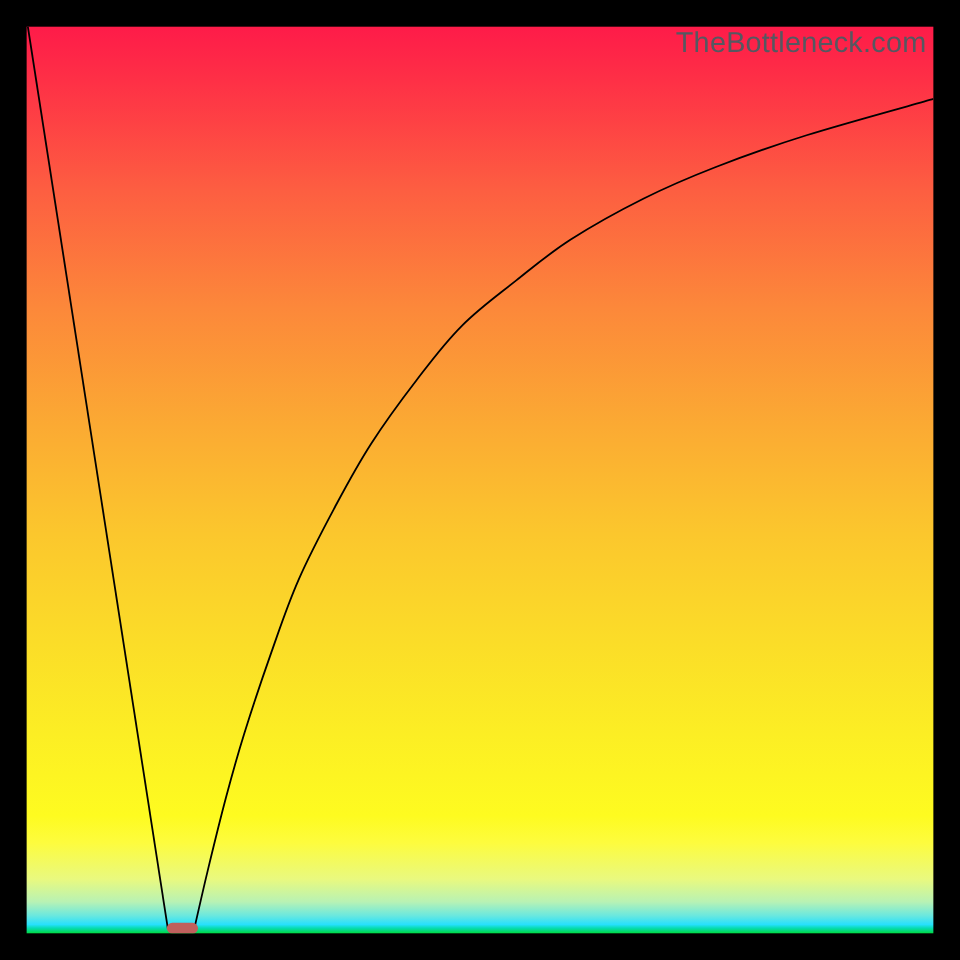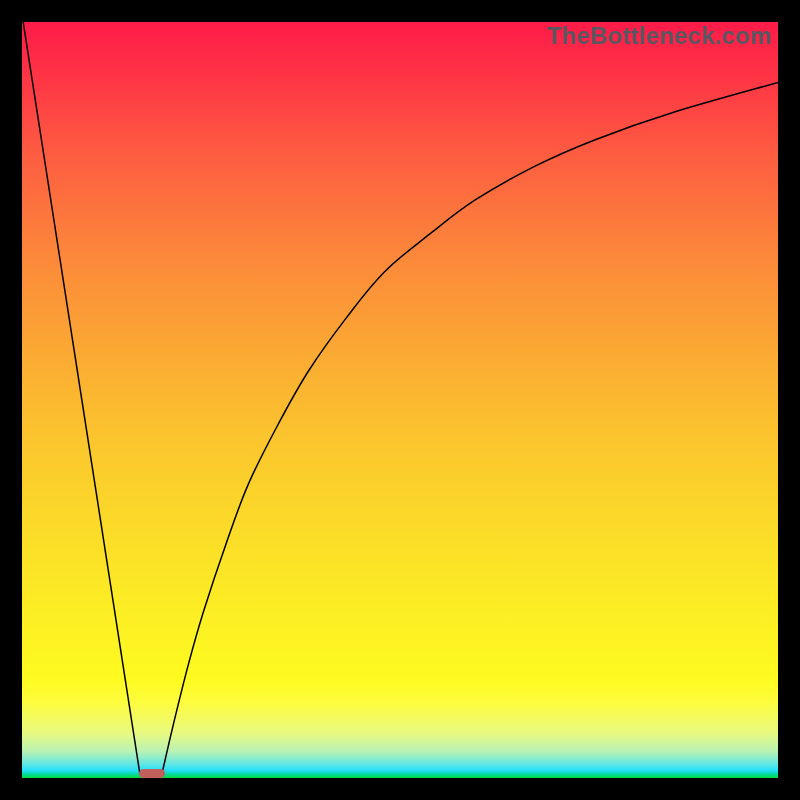--- a/index.html
+++ b/index.html
@@ -49,21 +49,21 @@
       #27e0fc 99%,
       #06dbb2 99.4%,
       #00da3b 100%
     );
   }
   .credit {
     position: absolute;
     top: 0;
     right: 6px;
     font-size: 24px;
-    font-weight: 700;
+    font-weight: 400;
     color: #555861;
     letter-spacing: 0.2px;
     user-select: none;
   }
   .curve-svg {
     position: absolute;
     left: 0;
     top: 0;
     width: 100%;
     height: 100%;

